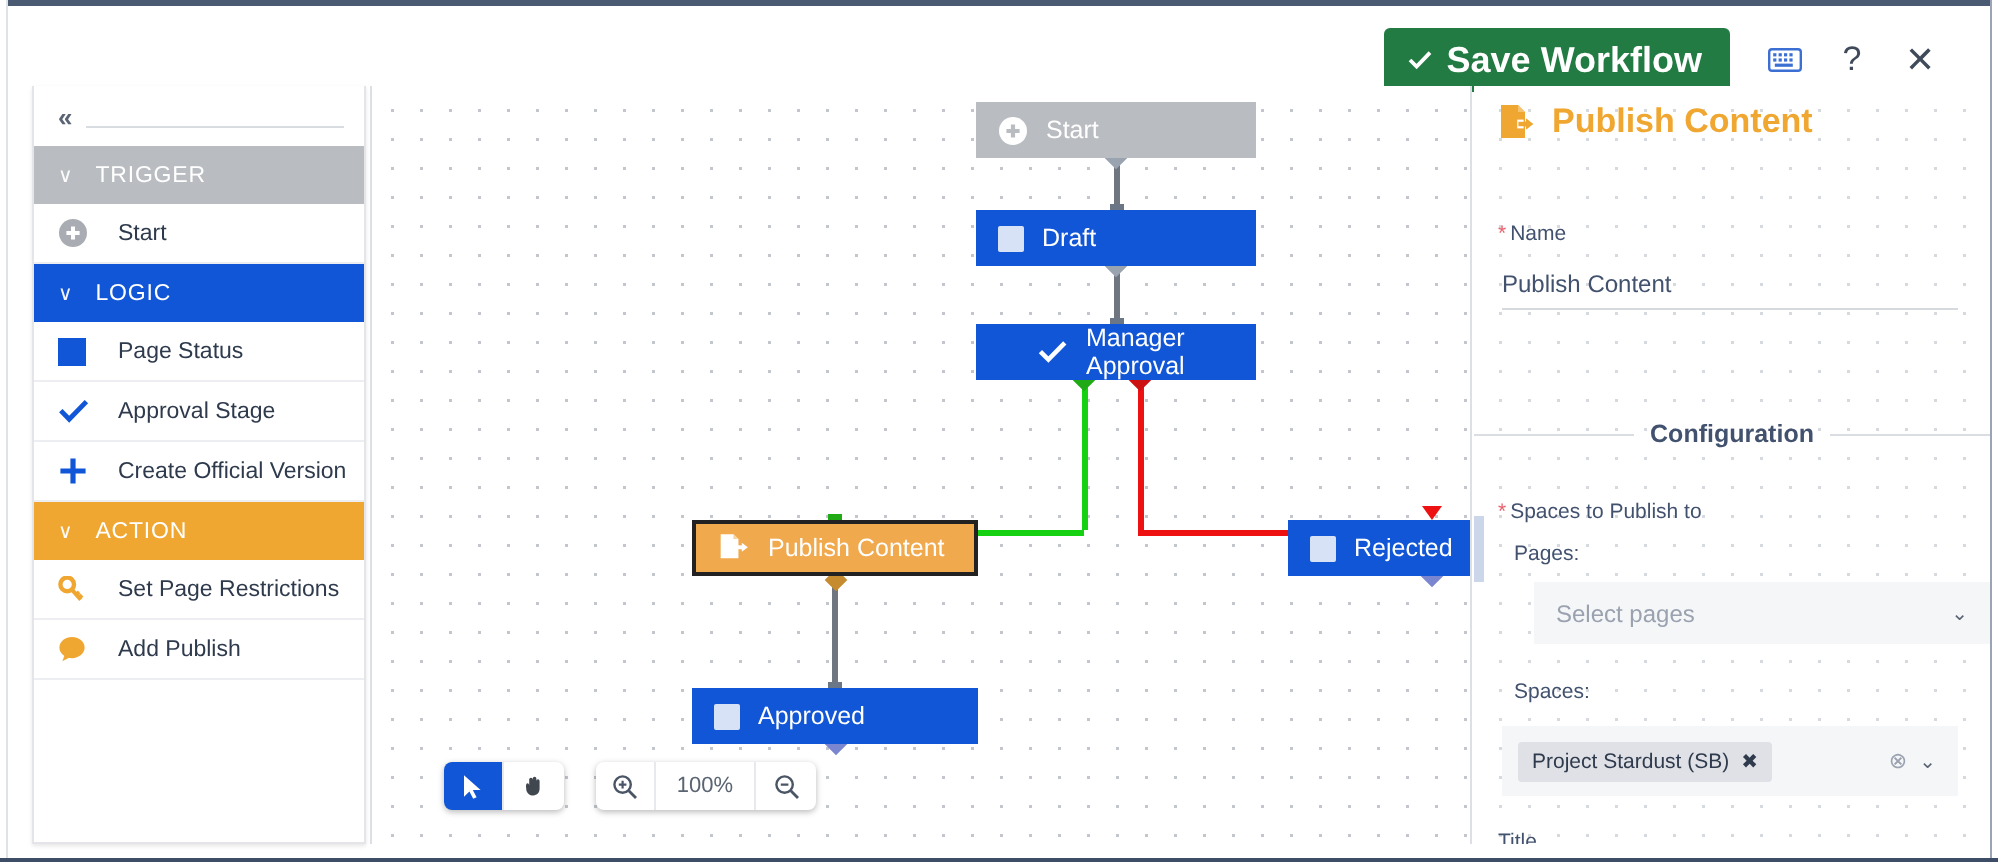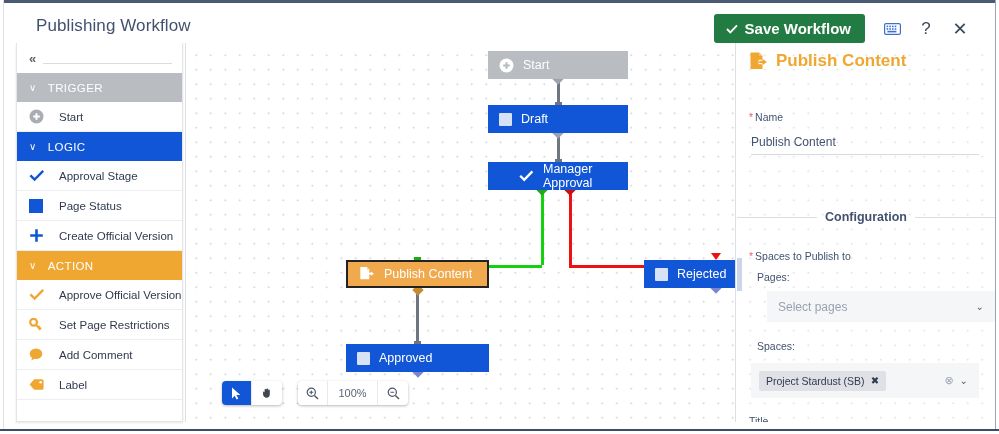--- a/index.html
+++ b/index.html
@@ -62,21 +62,21 @@
     display: flex;
     align-items: center;
     gap: 0px;
   }
   .save-btn {
     display: flex;
     align-items: center;
     gap: 7px;
     background: #227b42;
     color: #ffffff;
-    font-size: 15px;
+    font-size: 18px;
     font-weight: bold;
     padding: 7px 14px 7px 12px;
     border: none;
     border-radius: 3px;
     cursor: pointer;
     line-height: 1;
     font-family: "Liberation Sans", sans-serif;
     margin-left: 32px;
   }
   .save-check { display: block; }
@@ -359,21 +359,20 @@
 </style>
 </head>
 <body>
 
 <div id="app">
 
   <div class="top-rule"></div>
   <div class="frame-left"></div>
   <div class="frame-right"></div>
 
-  <div class="page-title">Publishing Workflow</div>
 
   <div class="top-actions">
     <button class="save-btn">
       <svg class="save-check" width="12" height="10" viewBox="0 0 12 10">
         <path d="M1 5 L4.3 8.3 L11 1.3" stroke="#ffffff" stroke-width="1.9" fill="none"></path>
       </svg>
       <span>Save Workflow</span>
     </button>
     <div class="icon-btn kb">
       <svg width="17" height="12" viewBox="0 0 17 12">
@@ -411,80 +410,63 @@
             </svg>
           </span>
           <span>Start</span>
         </div>
         <div class="sb-group logic">
           <span class="sb-chev">∨</span>
           <span>LOGIC</span>
         </div>
         <div class="sb-item">
           <span class="sb-ico">
+            <svg width="14" height="14" viewBox="0 0 14 14">
+              <rect x="0" y="0" width="14" height="14" fill="#1156d6"></rect>
+            </svg>
+          </span>
+          <span>Page Status</span>
+        </div>
+        <div class="sb-item">
+          <span class="sb-ico">
             <svg width="16" height="13" viewBox="0 0 16 13">
               <path d="M1.4 6.3 L5.6 10.6 L14.2 1.8" stroke="#1156d6" stroke-width="2.4" fill="none"></path>
             </svg>
           </span>
           <span>Approval Stage</span>
-        </div>
-        <div class="sb-item">
-          <span class="sb-ico">
-            <svg width="14" height="14" viewBox="0 0 14 14">
-              <rect x="0" y="0" width="14" height="14" fill="#1156d6"></rect>
-            </svg>
-          </span>
-          <span>Page Status</span>
         </div>
         <div class="sb-item">
           <span class="sb-ico">
             <svg width="15" height="15" viewBox="0 0 15 15">
               <path d="M1.2 7.5h12.6M7.5 1.2v12.6" stroke="#1156d6" stroke-width="2.6"></path>
             </svg>
           </span>
           <span>Create Official Version</span>
         </div>
         <div class="sb-group action">
           <span class="sb-chev">∨</span>
           <span>ACTION</span>
-        </div>
-        <div class="sb-item">
-          <span class="sb-ico">
-            <svg width="16" height="13" viewBox="0 0 16 13">
-              <path d="M1.4 6.3 L5.6 10.6 L14.2 1.8" stroke="#f0a732" stroke-width="2.4" fill="none"></path>
-            </svg>
-          </span>
-          <span>Approve Official Version</span>
         </div>
         <div class="sb-item">
           <span class="sb-ico">
             <svg width="14" height="14" viewBox="0 0 14 14">
               <circle cx="4.6" cy="4.2" r="3.4" fill="none" stroke="#f0a732" stroke-width="2.2"></circle>
               <path d="M6.6 6.4 L11.4 11.8 M9 9.4 L10.6 8 M10.6 11 L12 9.6" stroke="#f0a732" stroke-width="2"></path>
             </svg>
           </span>
           <span>Set Page Restrictions</span>
         </div>
         <div class="sb-item">
           <span class="sb-ico">
             <svg width="14" height="13" viewBox="0 0 14 13">
               <ellipse cx="7" cy="5.8" rx="6.3" ry="5.3" fill="#f0a732"></ellipse>
               <path d="M3.4 9.2 L2.2 12.6 L6 10.6 Z" fill="#f0a732"></path>
             </svg>
           </span>
-          <span>Add Comment</span>
-        </div>
-        <div class="sb-item">
-          <span class="sb-ico">
-            <svg width="16" height="13" viewBox="0 0 16 13">
-              <path d="M0.6 6.5 L5.2 1.2 H13 a1.6 1.6 0 0 1 1.6 1.6 v7.4 a1.6 1.6 0 0 1 -1.6 1.6 H5.2 Z" fill="#f0a732"></path>
-              <circle cx="11.6" cy="4.3" r="1.3" fill="#ffffff"></circle>
-            </svg>
-          </span>
-          <span>Label</span>
+          <span>Add Publish</span>
         </div>
       </div>
   </div>
 
   <div class="canvas">
     <div id="canvas-edges">
         <div class="edge" style="left: 370.5px; top: 36px; width: 3px; height: 26px; background: rgb(111, 118, 128);"></div>
         <div class="diamond" style="left: 368px; top: 32px; background: rgb(154, 163, 176);"></div>
         <div class="sq" style="left: 368.5px; top: 58.5px; background: rgb(107, 118, 134);"></div>
         <div class="edge" style="left: 370.5px; top: 90px; width: 3px; height: 29px; background: rgb(111, 118, 128);"></div>

